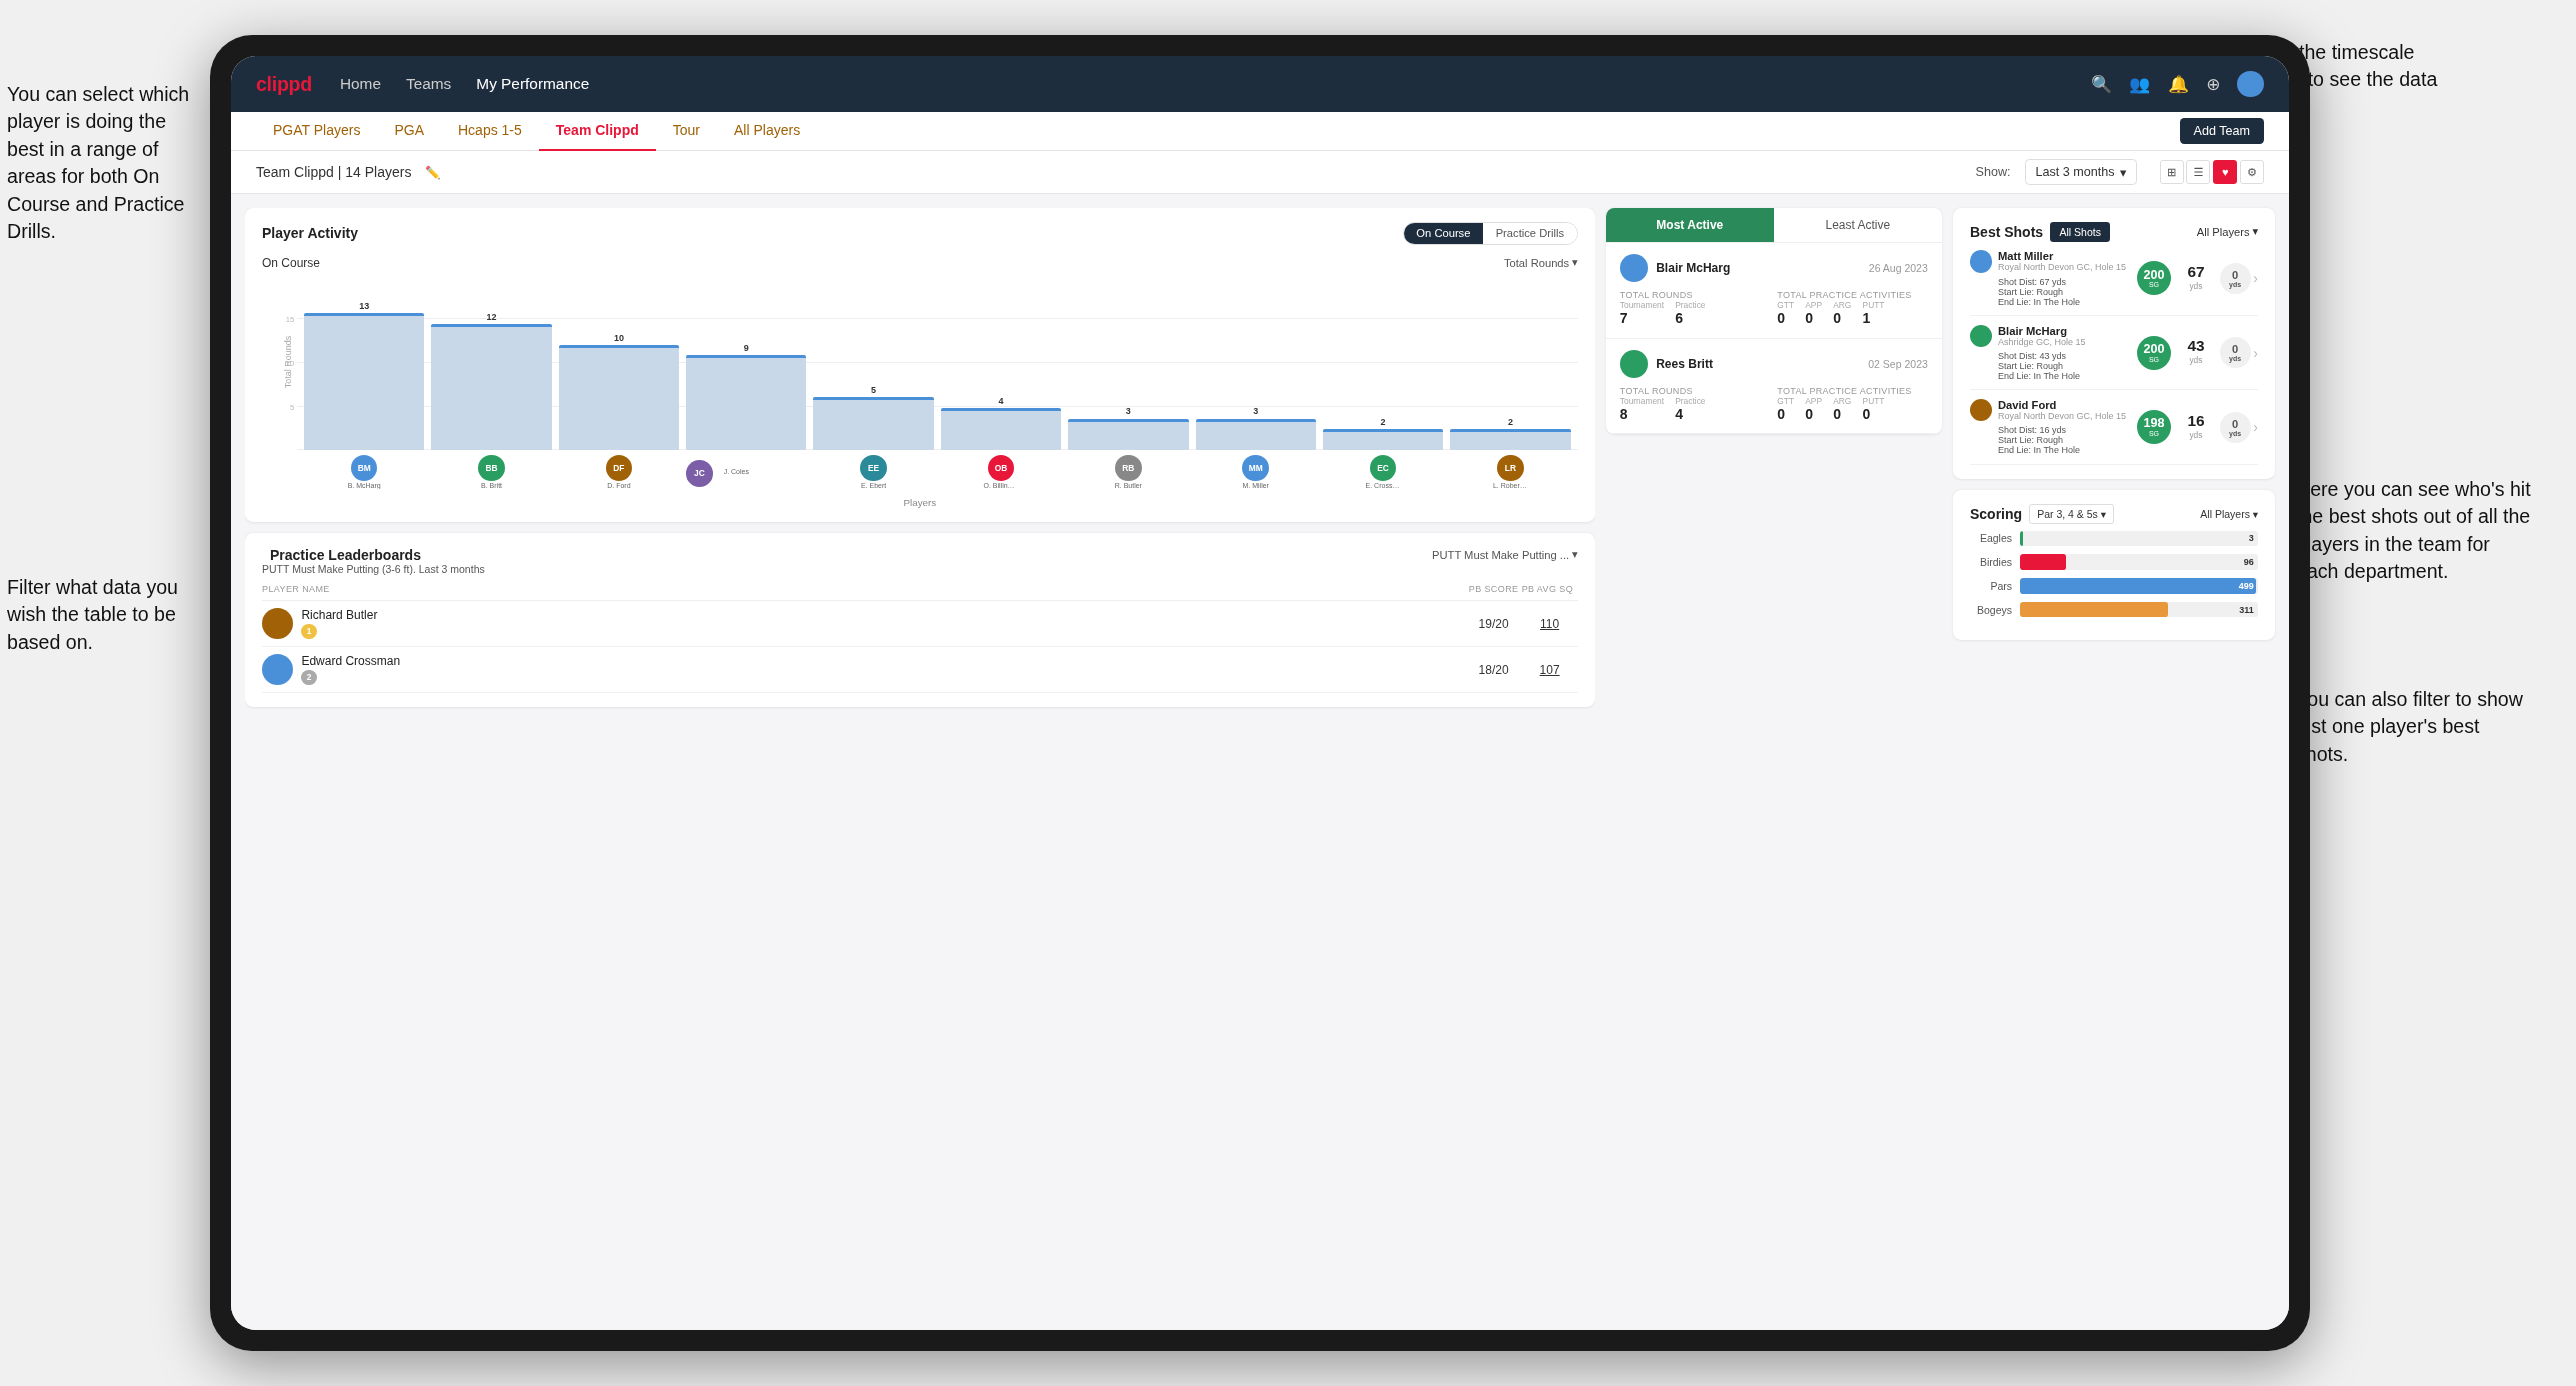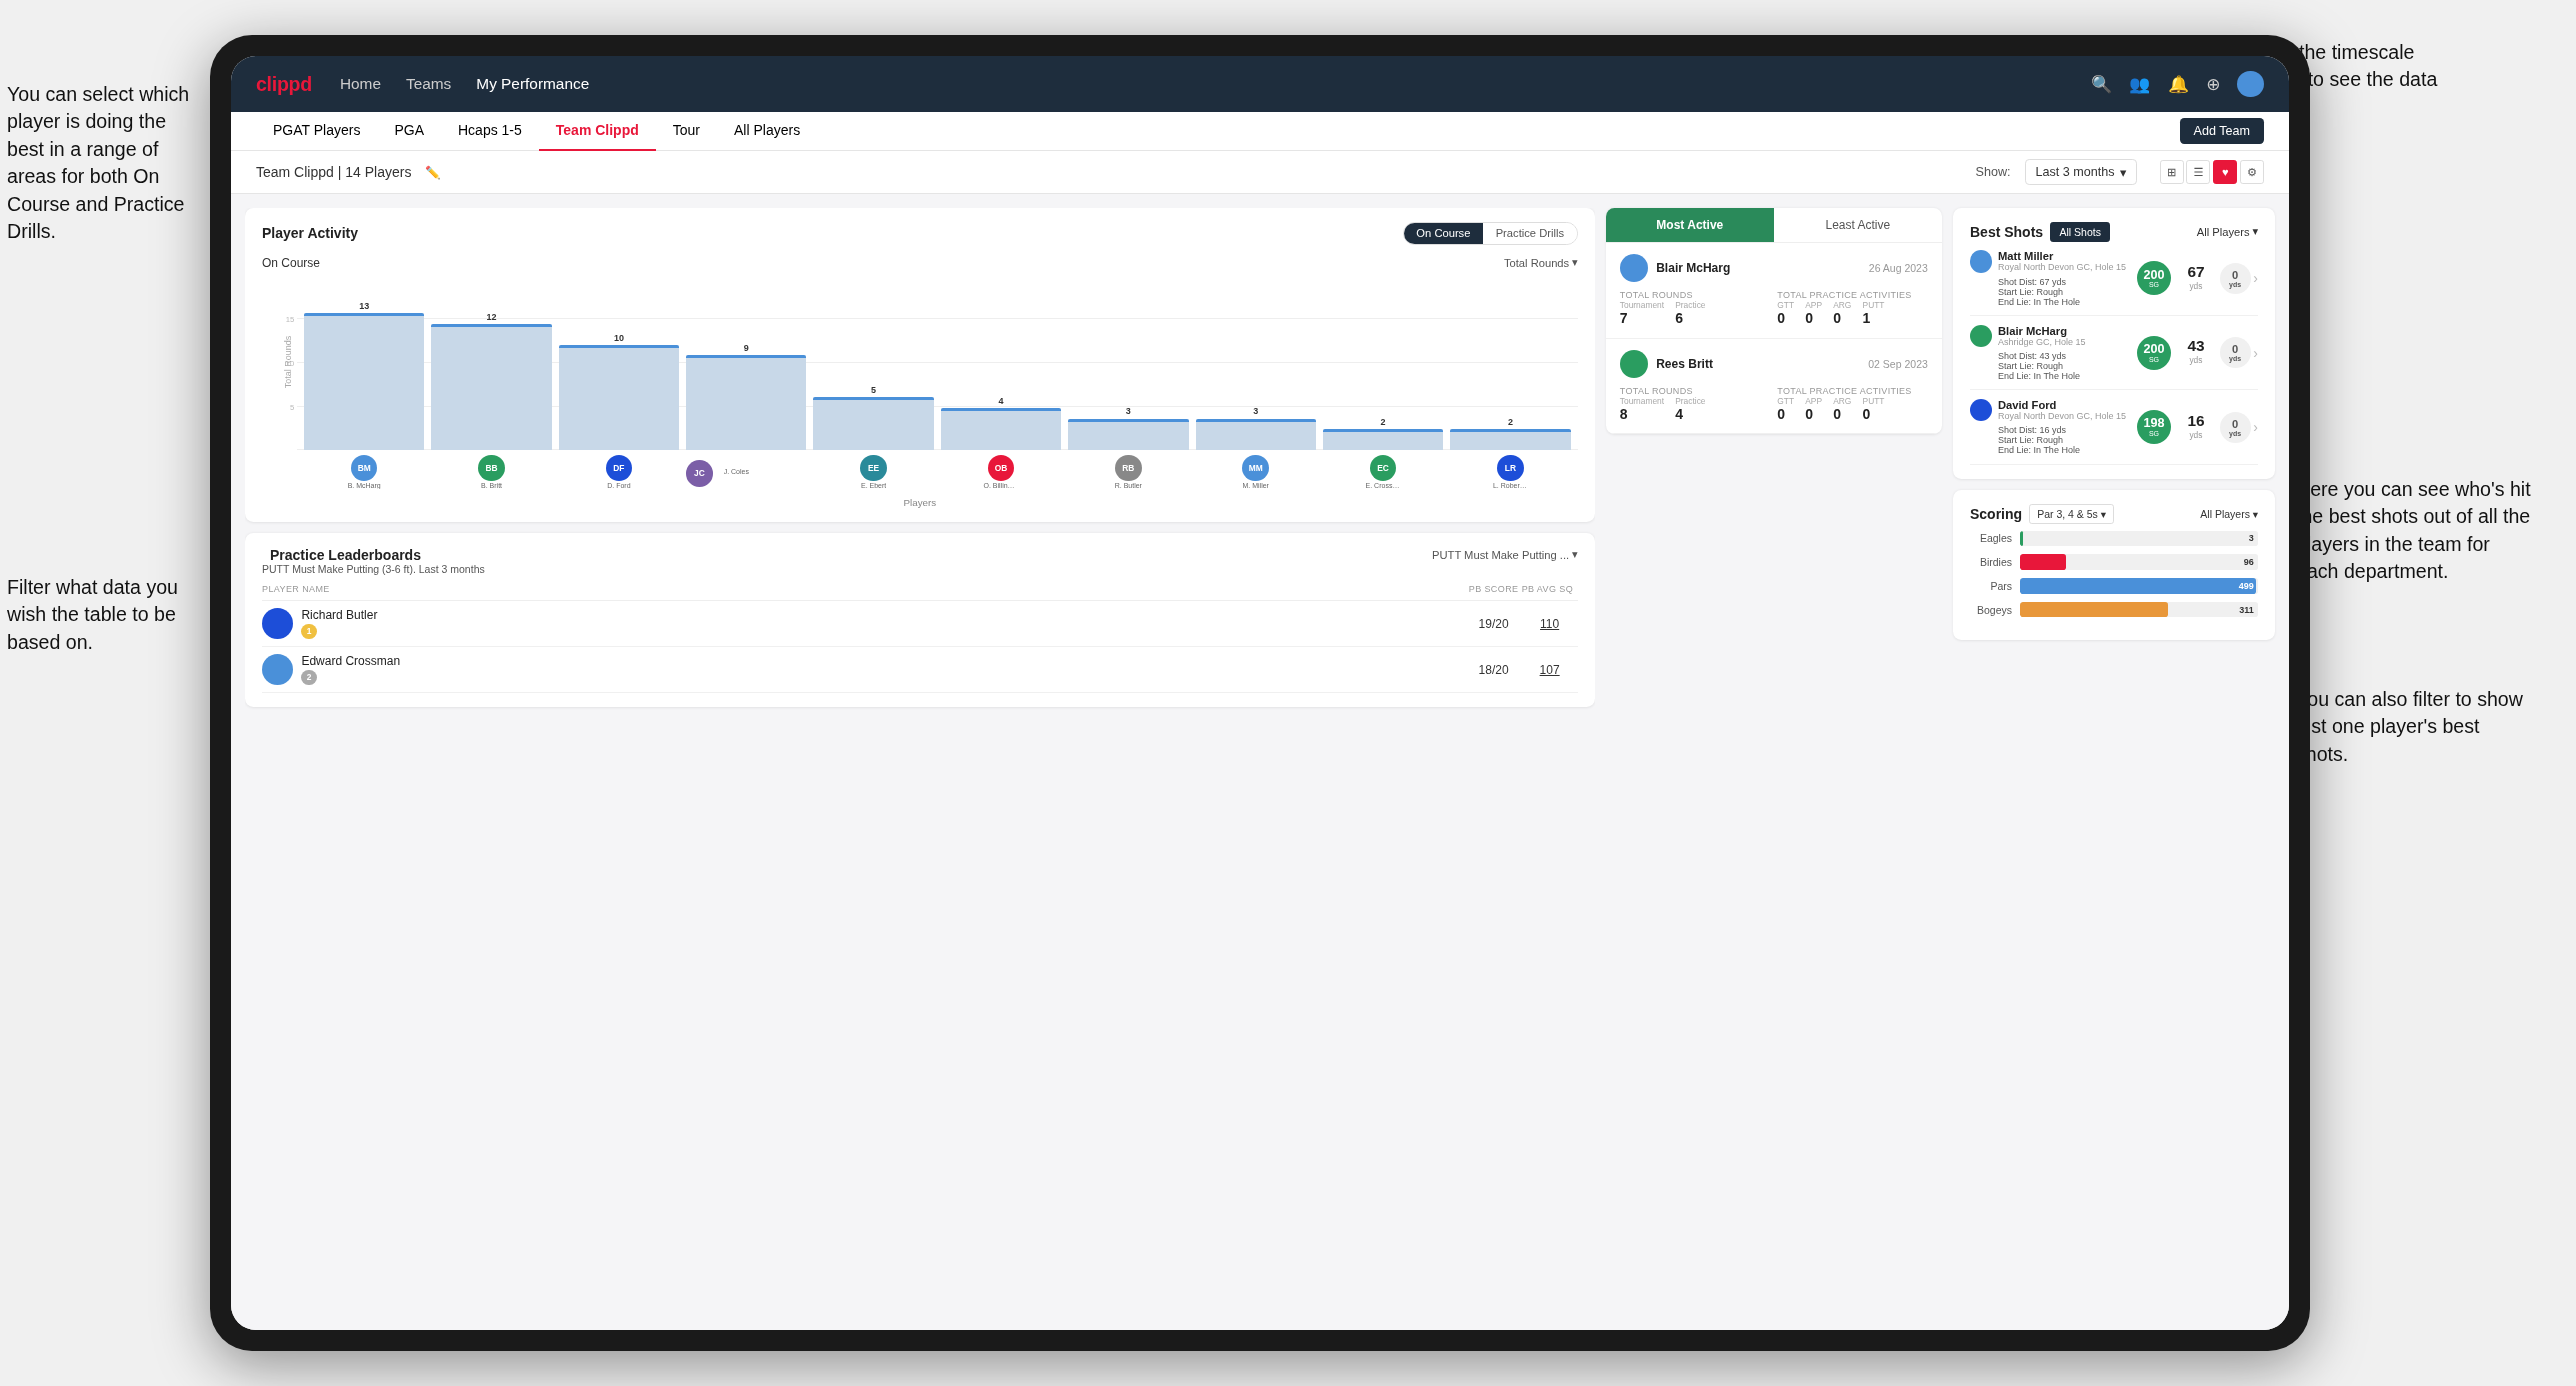--- a/index.html
+++ b/index.html
@@ -124,21 +124,21 @@
       height: 39px;
       gap: 0;
       flex-shrink: 0;
     }
     .sub-nav-tab {
       padding: 0 17px;
       height: 39px;
       display: flex;
       align-items: center;
       font-size: 14px;
-      color: #000000;
+      color: #a16207;
       border-bottom: 2.1px solid transparent;
       cursor: pointer;
     }
     .sub-nav-tab.active {
       color: #e8173a;
       border-bottom-color: #e8173a;
       font-weight: 600;
     }
     .sub-nav-right {
       margin-left: auto;
@@ -695,21 +695,21 @@
       top: 50%;
       transform: translateY(-50%);
       font-size: 9px;
       font-weight: 600;
       color: #333;
     }
 
     
     .av-blue { background: #4a90d9; }
     .av-green { background: #2a9d60; }
-    .av-orange { background: #1d4ed8; }
+    .av-orange { background: #a16207; }
     .av-purple { background: #7b5ea7; }
     .av-teal { background: #2a8a9a; }
     .av-red { background: #e8173a; }
     .av-gray { background: #888; }
   </style>
 </head>
 <body>
 
 <div class="annotation annotation-top-right">Choose the timescale you wish to see the data over.</div>
 

